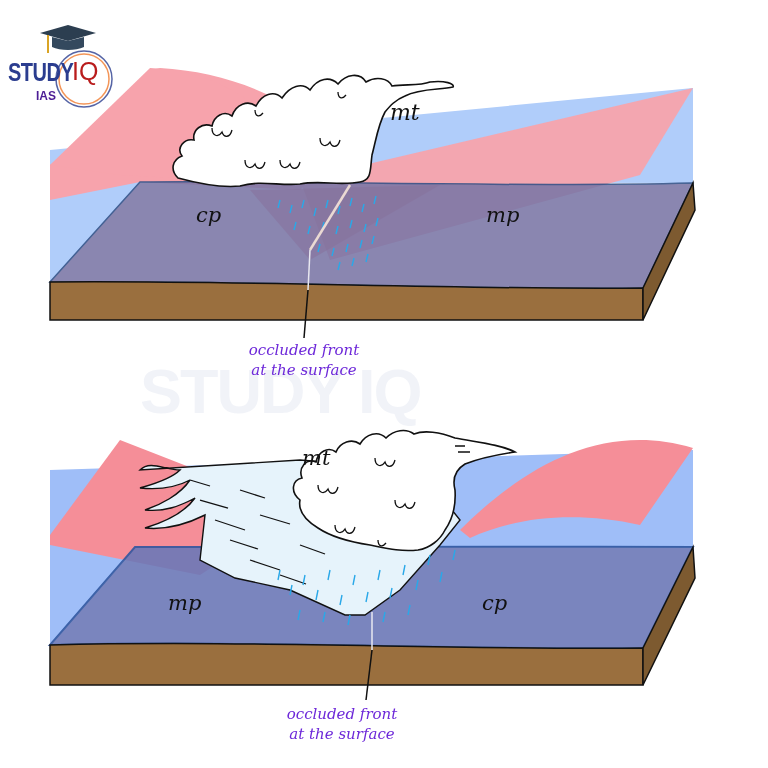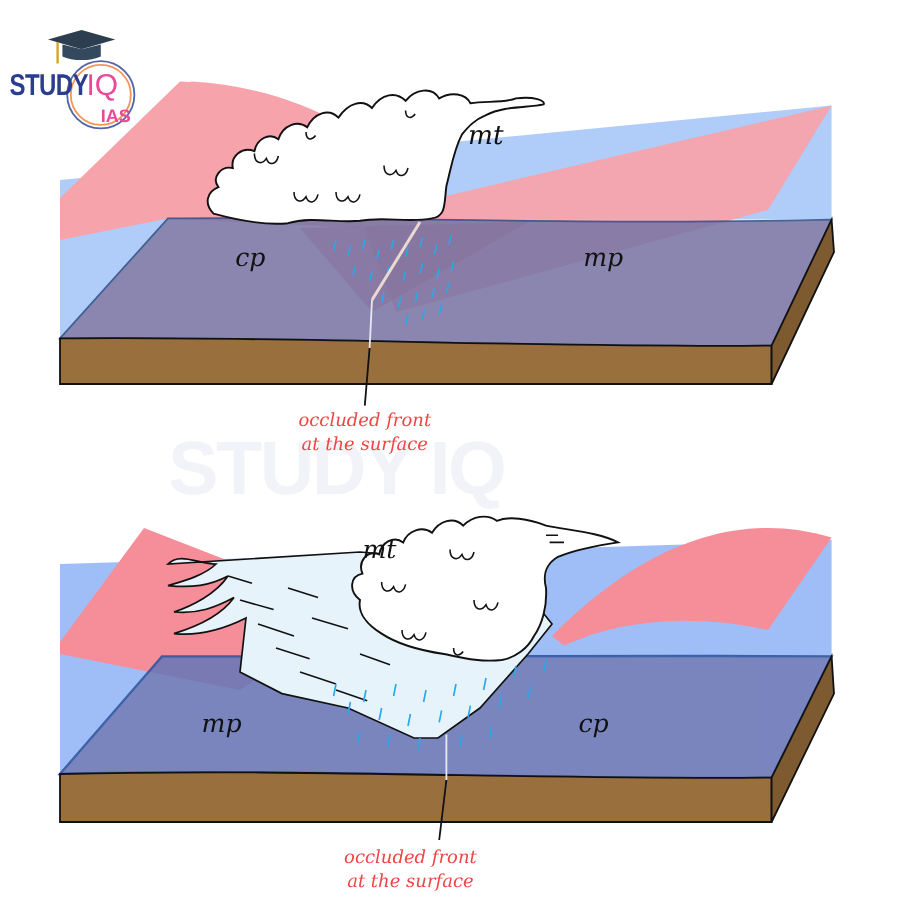--- a/index.html
+++ b/index.html
@@ -1,23 +1,23 @@
 <!DOCTYPE html>
 <html><head>
 <meta charset="utf-8">
 <style>
   html,body{margin:0;padding:0;background:#ffffff;}
   body{width:768px;height:768px;position:relative;overflow:hidden;font-family:"DejaVu Sans",sans-serif;}
   svg.scene{position:absolute;left:0;top:0;width:768px;height:768px;}
   .hand{font-family:"DejaVu Serif",serif;font-style:italic;fill:#111;}
-  .caption{position:absolute;font-family:"DejaVu Serif",serif;font-style:italic;font-size:15px;color:#ef4444;text-align:center;line-height:20px;width:180px;}
+  .caption{position:absolute;font-family:"DejaVu Serif",serif;font-style:italic;font-size:15px;color:#6d28d9;text-align:center;line-height:20px;width:180px;}
   .logo{position:absolute;left:4px;top:21px;width:120px;height:100px;}
   .logo-study{position:absolute;left:4px;top:40px;font-family:"Liberation Sans",sans-serif;font-weight:bold;font-size:20px;color:#2b3d8f;letter-spacing:-0.5px;transform:scaleY(1.25);}
-  .logo-iq{position:absolute;left:68px;top:36px;font-family:"Liberation Sans",sans-serif;font-size:25px;color:#ec4899;}
-  .logo-ias{position:absolute;left:32px;top:68px;font-family:"Liberation Sans",sans-serif;font-weight:bold;font-size:15px;color:#ec4899;margin-left:48px;}
+  .logo-iq{position:absolute;left:68px;top:36px;font-family:"Liberation Sans",sans-serif;font-size:25px;color:#b91c1c;}
+  .logo-ias{position:absolute;left:32px;top:68px;font-family:"Liberation Sans",sans-serif;font-weight:bold;font-size:12px;color:#4c1d95;}
   .watermark{position:absolute;left:140px;top:355px;font-family:"Liberation Sans",sans-serif;font-weight:bold;font-size:63px;color:rgba(60,80,150,0.07);letter-spacing:-2px;}
 </style>
 </head>
 <body>
 
 <svg class="scene" viewBox="0 0 768 768" xmlns="http://www.w3.org/2000/svg">
 
   <g>
 
     <path d="M50,150 L50,282 L140,182 L693,183 L693,88 Z" fill="#b0cdfa"></path>

